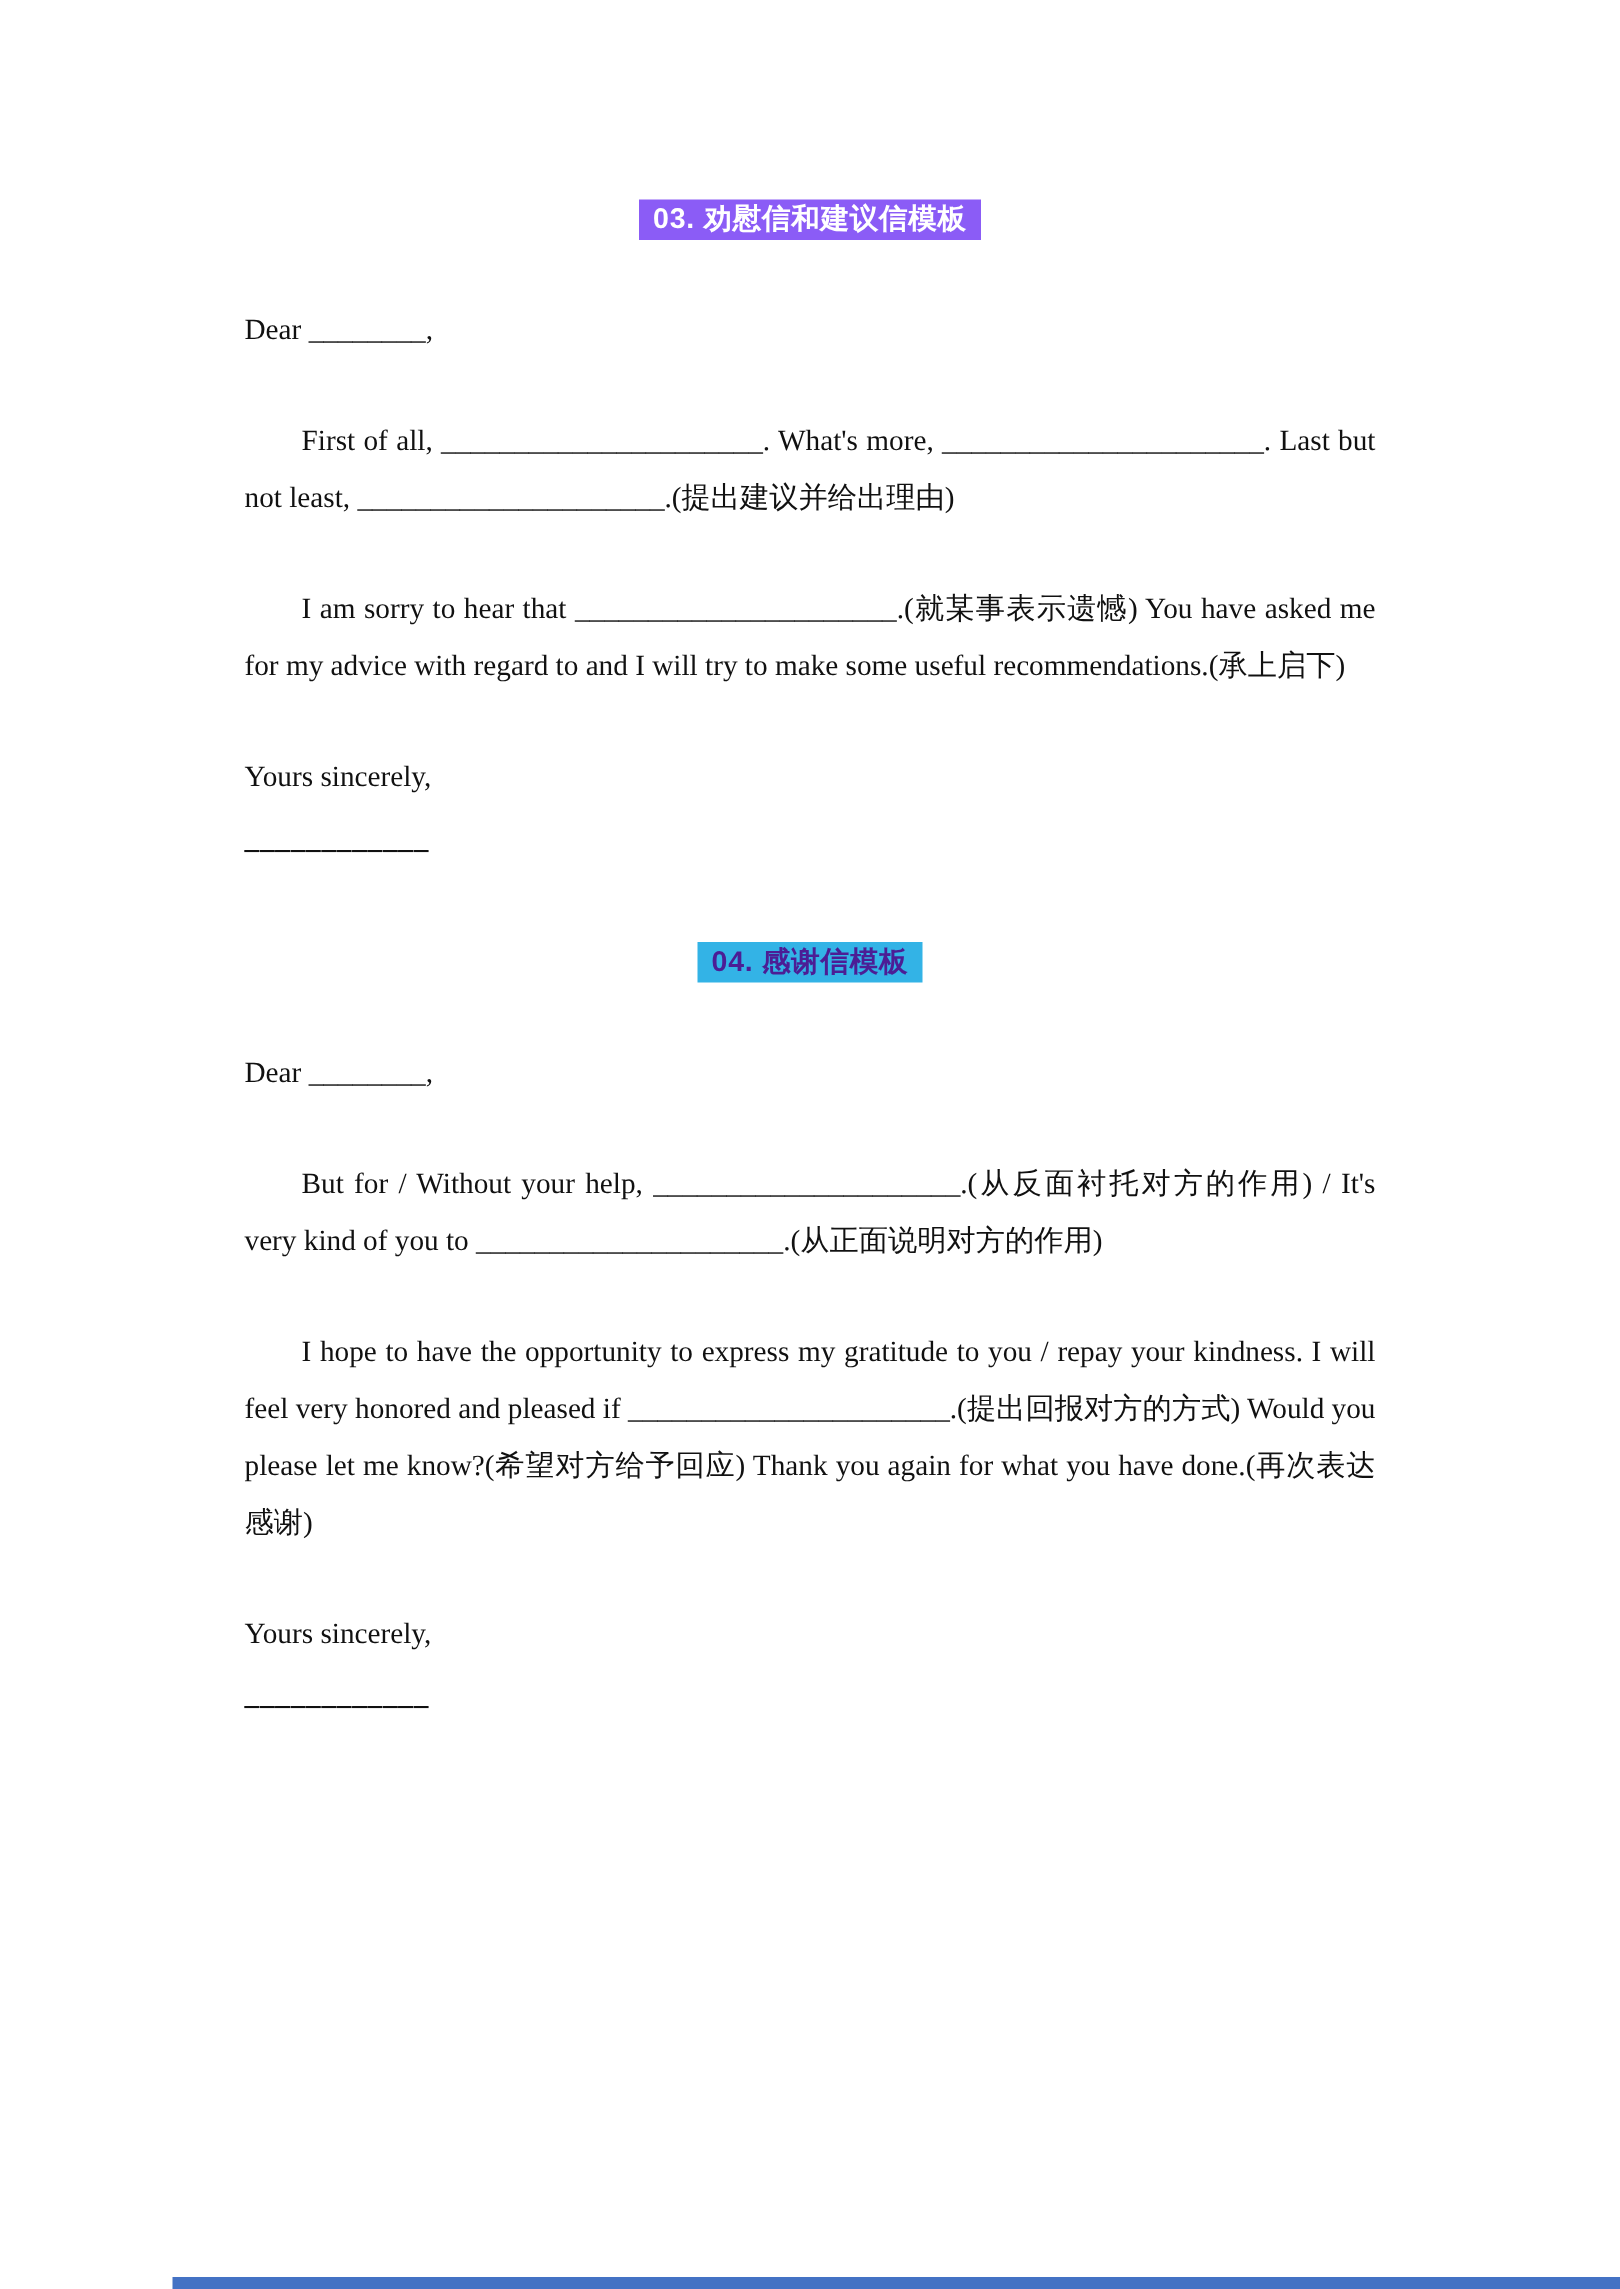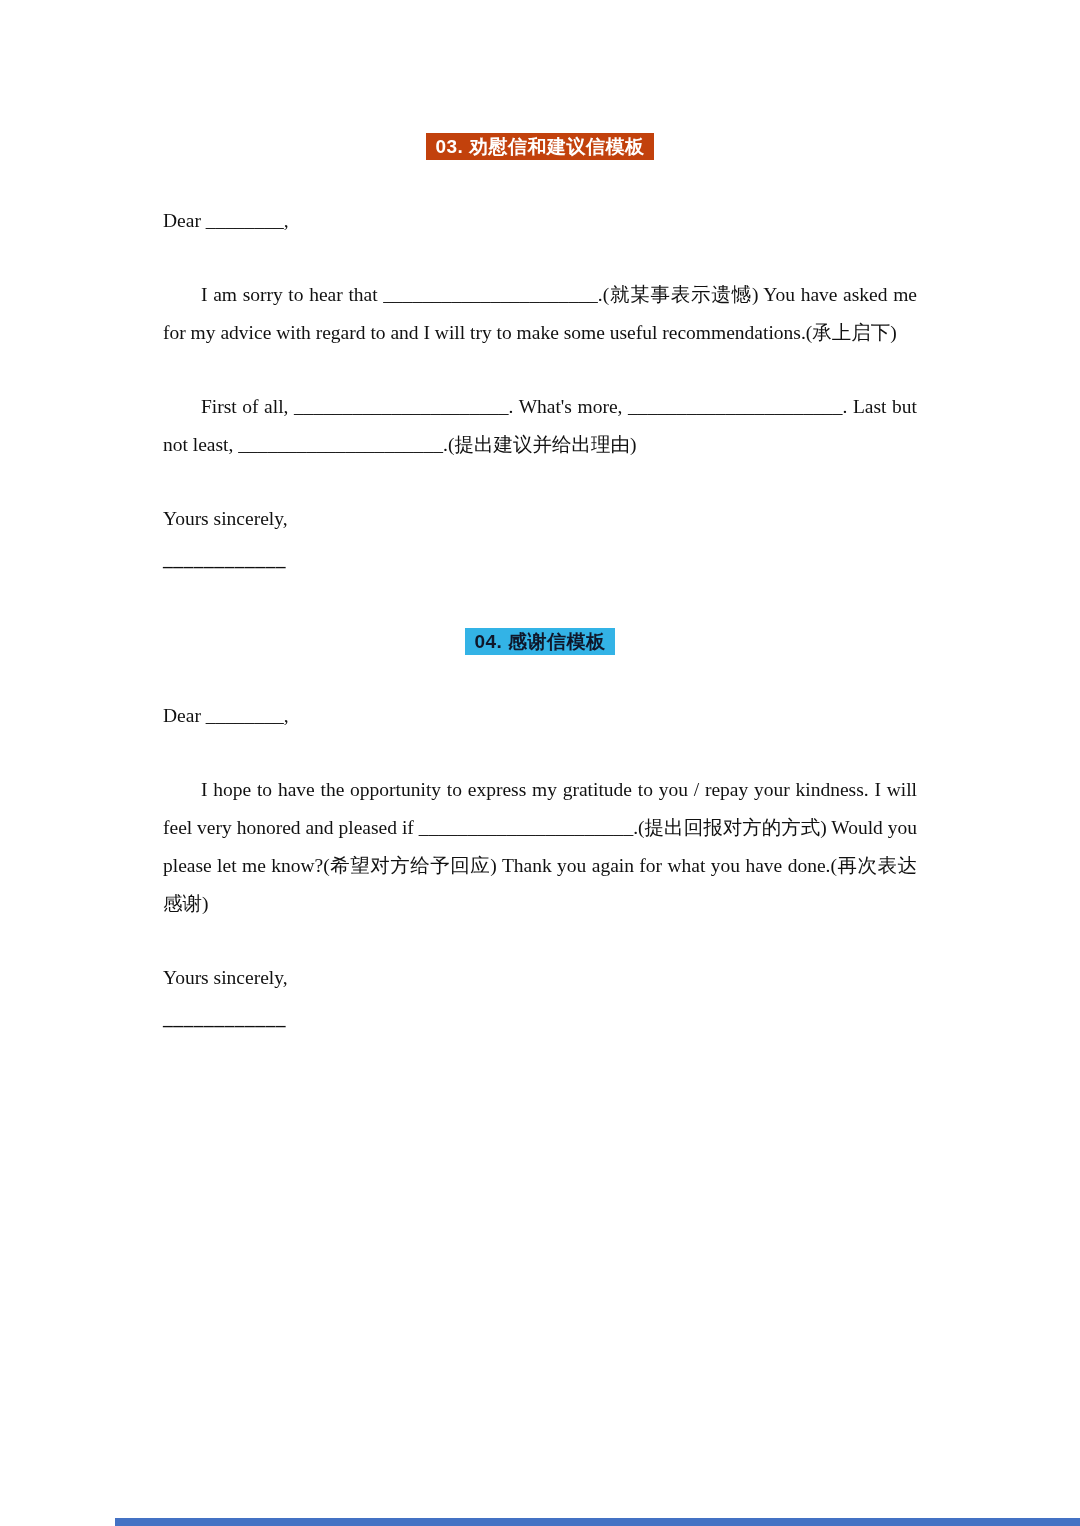--- a/index.html
+++ b/index.html
@@ -59,34 +59,35 @@
   }
 </style>
 </head>
 <body>
 
 <div class="page">
   <div class="content">
 
     <section>
       <div class="heading-wrap">
-        <h2 class="section-heading" style="background: #c2410c; color: rgb(255, 255, 255);">03. 劝慰信和建议信模板</h2>
+        <h2 class="section-heading" style="background: #8b5cf6; color: rgb(255, 255, 255);">03. 劝慰信和建议信模板</h2>
       </div>
       <p class="para no-indent">Dear ________,</p>
+      <p class="para">First of all, ______________________. What's more, ______________________. Last but not least, _____________________.(提出建议并给出理由)</p>
       <p class="para">I am sorry to hear that ______________________.(就某事表示遗憾) You have asked me for my advice with regard to and I will try to make some useful recommendations.(承上启下)</p>
-      <p class="para">First of all, ______________________. What's more, ______________________. Last but not least, _____________________.(提出建议并给出理由)</p>
       <p class="para no-indent">Yours sincerely,</p>
       <p class="para no-indent signature">____________</p>
     </section>
 
     <section>
       <div class="heading-wrap second">
-        <h2 class="section-heading" style="background: rgb(51, 179, 230); color: #0f172a;">04. 感谢信模板</h2>
+        <h2 class="section-heading" style="background: rgb(51, 179, 230); color: #4c1d95;">04. 感谢信模板</h2>
       </div>
       <p class="para no-indent">Dear ________,</p>
+      <p class="para">But for / Without your help, _____________________.(从反面衬托对方的作用) / It's very kind of you to _____________________.(从正面说明对方的作用)</p>
       <p class="para">I hope to have the opportunity to express my gratitude to you / repay your kindness. I will feel very honored and pleased if ______________________.(提出回报对方的方式) Would you please let me know?(希望对方给予回应) Thank you again for what you have done.(再次表达感谢)</p>
       <p class="para no-indent">Yours sincerely,</p>
       <p class="para no-indent signature">____________</p>
     </section>
 
   </div>
 
   <div class="bottom-bar" style="background: rgb(68, 114, 196);"></div>
 </div>
 

